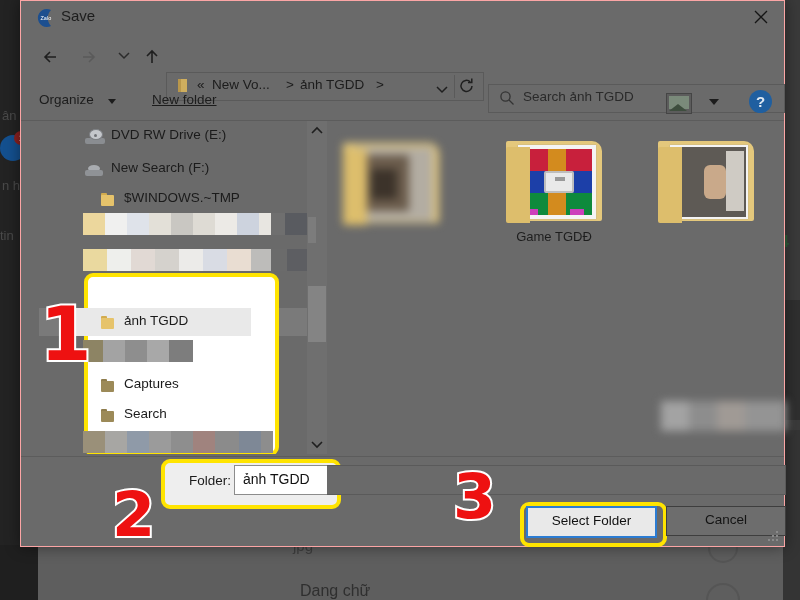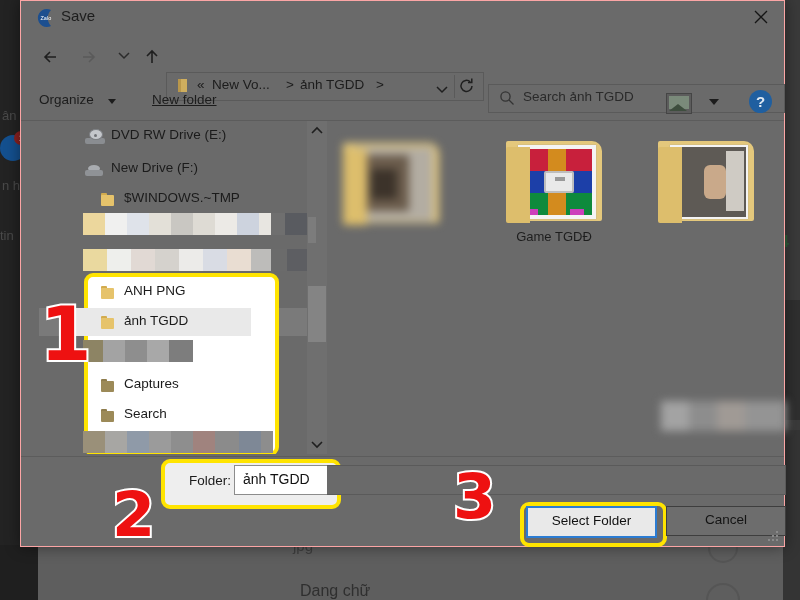--- a/index.html
+++ b/index.html
@@ -298,21 +298,21 @@
       <span class="tlabel" style="left:72px;">DVD RW Drive (E:)</span>
     </div>
 
     <div id="tree-highlight"></div>
 
     <div class="trow" style="top:34px;">
       <div class="drive-ic" style="left:46px;">
         <div class="d2"></div>
           <div class="d1"></div>
       </div>
-      <span class="tlabel" style="left:72px;">New Drive (F:)</span>
+      <span class="tlabel" style="left:72px;">New Search (F:)</span>
     </div>
 
     <div class="trow" style="top:64px;">
       <div class="folder-ic" style="left:62px;">
         <div class="tab"></div>
           <div class="body"></div>
       </div>
       <span class="tlabel" style="left:85px;">$WINDOWS.~TMP</span>
     </div>
 
@@ -346,27 +346,20 @@
         <div class="px" style="left:144px;width:24px;background:#e9ddd2;"></div>
         <div class="px" style="left:168px;width:20px;background:#bdbcba;"></div>
       </div>
       <div class="blurrow" style="left:232px;width:60px;">
         <div class="px" style="left:0px;width:16px;background:#6b6b6b;"></div>
         <div class="px" style="left:16px;width:22px;background:#5d5e62;"></div>
         <div class="px" style="left:38px;width:22px;background:#6b6b6b;"></div>
       </div>
     </div>
 
-    <div class="trow" style="top:157px;">
-      <div class="folder-ic" style="left:62px;">
-        <div class="tab"></div>
-          <div class="body"></div>
-      </div>
-      <span class="tlabel" style="left:85px;">ANH PNG</span>
-    </div>
 
     <div class="trow" style="top:187px;">
       <div class="folder-ic" style="left:62px;">
         <div class="tab"></div>
           <div class="body"></div>
       </div>
       <span class="tlabel" style="left:85px;">ảnh TGDD</span>
     </div>
 
     <div class="trow" style="top:219px;">

